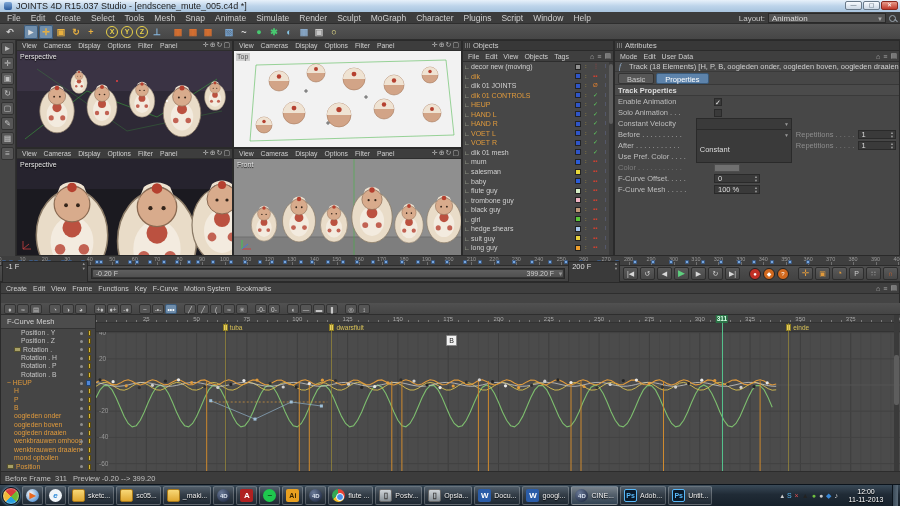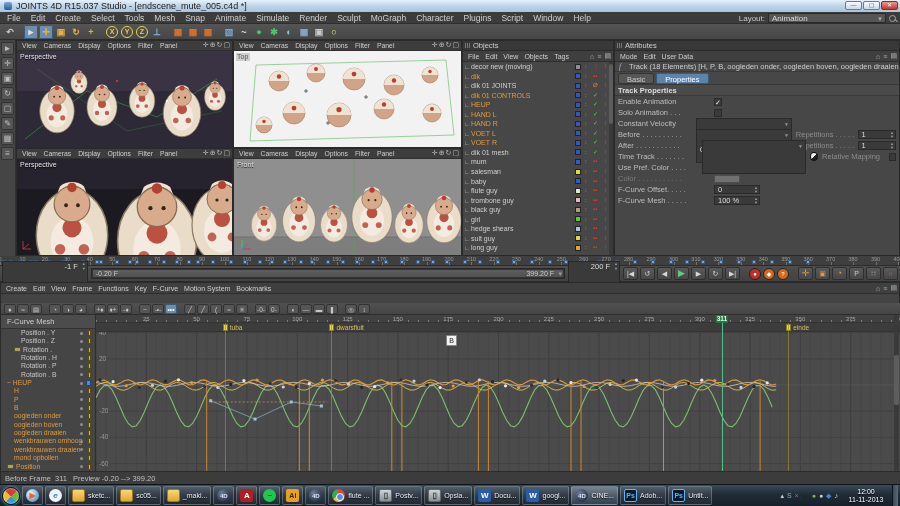--- a/index.html
+++ b/index.html
@@ -102,21 +102,21 @@
   
   #mini-ruler{left:0;top:256px;width:900px;height:10px;background:#3f3f3f;border-bottom:1px solid #2c2c2c;overflow:hidden;}
   .mr-num{position:absolute;top:0;font-size:5.5px;color:#9a9a9a;transform:translateX(-50%);}
   .mr-tick{position:absolute;bottom:0;width:1px;height:3px;background:#707070;}
   .mr-key{position:absolute;bottom:1px;width:4px;height:4px;background:#7aa8dc;border:1px solid #3a5a86;border-radius:1px;}
 
   
   #transport{left:0;top:266px;width:900px;height:16px;background:linear-gradient(#4e4e4e,#424242);
     border-bottom:1px solid #2a2a2a;display:flex;align-items:center;padding:0 2px;gap:3px;}
   .tr-field{width:86px;height:25px;background:#3a3a3a;border:1px solid #282828;font-size:7.5px;
-    line-height:10px;padding:0 9px;position:relative;color:#ddd;text-align:right;}
+    line-height:10px;padding:0 3px;position:relative;color:#ddd;}
   .tr-field .stp{position:absolute;right:1px;top:0;font-size:4px;color:#999;line-height:4.5px;}
   #tr-slider{width:476px;height:11px;background:#343434;border:1px solid #282828;position:relative;}
   #tr-slider .bar{position:absolute;left:1px;top:1px;bottom:1px;right:1px;background:linear-gradient(#5e5e5e,#505050);border-radius:1px;}
   #tr-slider .lab{position:absolute;top:0;font-size:7px;line-height:10px;color:#ccc;z-index:2;}
   .tp-btn{width:15px;height:13px;background:linear-gradient(#5a5a5a,#474747);border:1px solid #2e2e2e;
     border-radius:2px;color:#d8d8d8;font-size:7px;line-height:11px;text-align:center;}
   .tp-btn.play{color:#5ecf7e;font-size:9px;}
   .tp-rec{width:12px;height:12px;border-radius:50%;border:1px solid #222;color:#fff;font-size:6px;
     line-height:10px;text-align:center;}
 
@@ -655,28 +655,20 @@
       <span class="afield">
         <span>1</span><span class="stp">▲<br>▼</span></span>
     </div>
     <div class="attr-row">
       <span class="alabel">After . . . . . . . . . . .</span>
       <span class="aselect">
         <span>Constant</span><span class="arr">▼</span></span>
       <span class="asub">Repetitions . . . . . .</span>
       <span class="afield">
         <span>1</span><span class="stp">▲<br>▼</span></span>
-    </div>
-    <div class="attr-row">
-      <span class="alabel">Time Track . . . . . . .</span>
-      <span class="aselect">
-        <span></span><span class="arr">▼</span></span>
-      <span class="circle-btn"></span>
-      <span class="asub">Relative Mapping</span>
-      <span class="chk"></span>
     </div>
     <div class="attr-row">
       <span class="alabel">Use Pref. Color . . . .</span>
       <span class="chk">✓</span>
     </div>
     <div class="attr-row">
       <span class="alabel dis">Color . . . . . . . . . . .</span>
       <span class="swatch-dis"></span>
     </div>
     <div class="attr-row">

